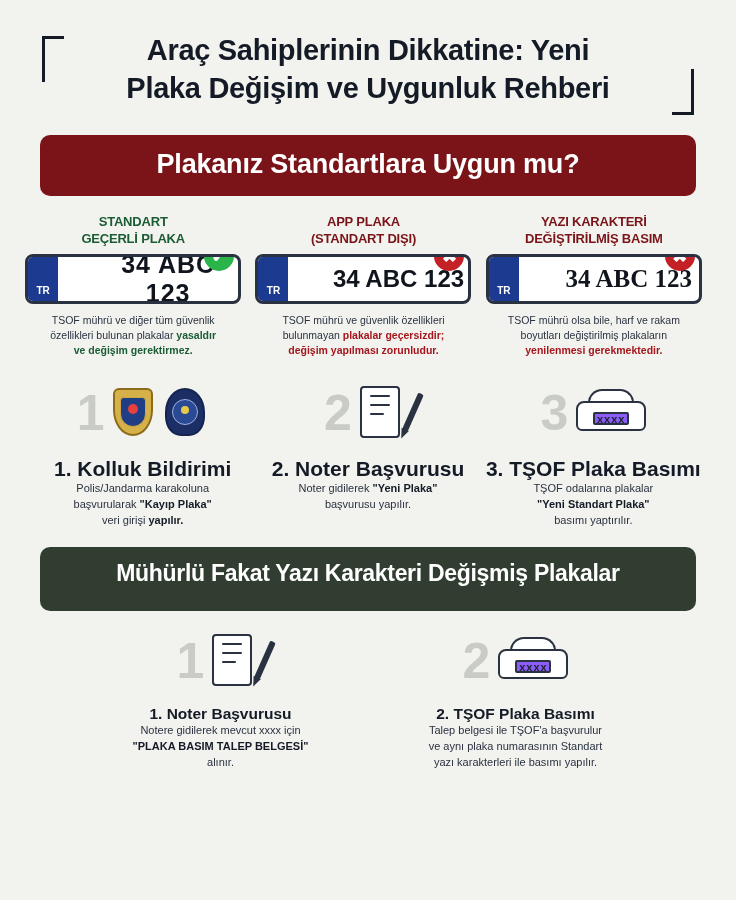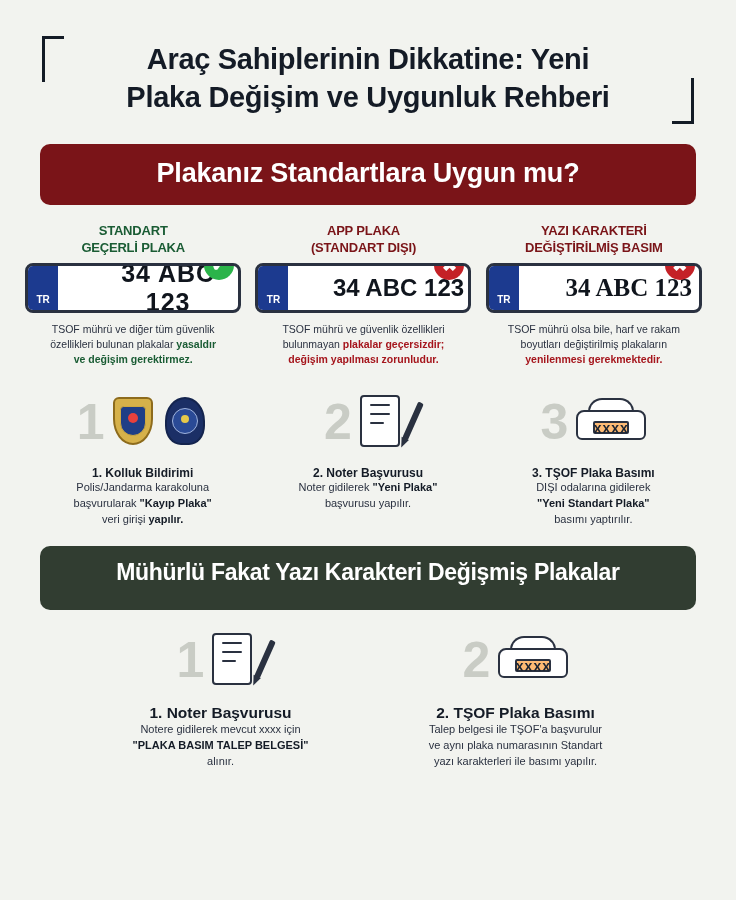--- a/index.html
+++ b/index.html
@@ -9,21 +9,21 @@
     font-family: "Liberation Sans", sans-serif;
     color: #1b2330;
     overflow: hidden;
     position: relative;
   }
   .page { width: 736px; height: 900px; position: relative; }
 
   
   .header {
     position: relative;
-    padding: 41px 40px 14px 40px;
+    padding: 32px 40px 14px 40px;
     text-align: center;
   }
   .header h1 {
     font-size: 29px;
     line-height: 1.30;
     font-weight: bold;
     color: #141b26;
     letter-spacing: -0.3px;
   }
   .corner {
@@ -154,21 +154,21 @@
     justify-content: center;
     gap: 8px;
   }
   .bignum {
     font-size: 50px;
     font-weight: bold;
     color: #c9ccc5;
     line-height: 1;
   }
   .step-title {
-    font-size: 12px;
+    font-size: 21px;
     font-weight: bold;
     color: #141b26;
     margin-top: 10px;
   }
   .step-body {
     font-size: 11px;
     line-height: 1.45;
     color: #2a3140;
     padding: 0 8px;
   }
@@ -245,22 +245,22 @@
     border-bottom: none;
     border-radius: 14px 14px 0 0;
     background: #fff;
   }
   .car-icon .plate-mini {
     position: absolute; left: 17px; bottom: 12px;
     width: 36px; height: 13px;
     border: 2px solid #2a3140;
     border-radius: 2px;
     display: flex; align-items: center; justify-content: center;
-    font-size: 14px; font-weight: bold; letter-spacing: 1px;
-    background: #fdba74;
+    font-size: 11px; font-weight: bold; letter-spacing: 1px;
+    background: #8b5cf6;
   }
 
   
   .banner-dark2 {
     margin: 14px 40px 0 40px;
     background: #313d31;
     border-radius: 10px;
     padding: 13px 8px 24px 8px;
     text-align: center;
   }
@@ -399,21 +399,21 @@
       <div class="step-vis">
         <div class="bignum">3</div>
         <div class="car-icon">
           <div class="roof"></div>
           <div class="body"></div>
           <div class="plate-mini">xxxx</div>
         </div>
       </div>
       <div class="step-title">3. TŞOF Plaka Basımı</div>
       <div class="step-body">
-        <span>DIŞI odalarına gidilerek</span><br>
+        <span>TŞOF odalarına plakalar</span><br>
         <b>"Yeni Standart Plaka"</b><br>
         <span>basımı yaptırılır.</span>
       </div>
     </div>
 
   </div>
 
   <div class="banner-dark2">
     <div class="t">Mühürlü Fakat Yazı Karakteri Değişmiş Plakalar</div>
   </div>

